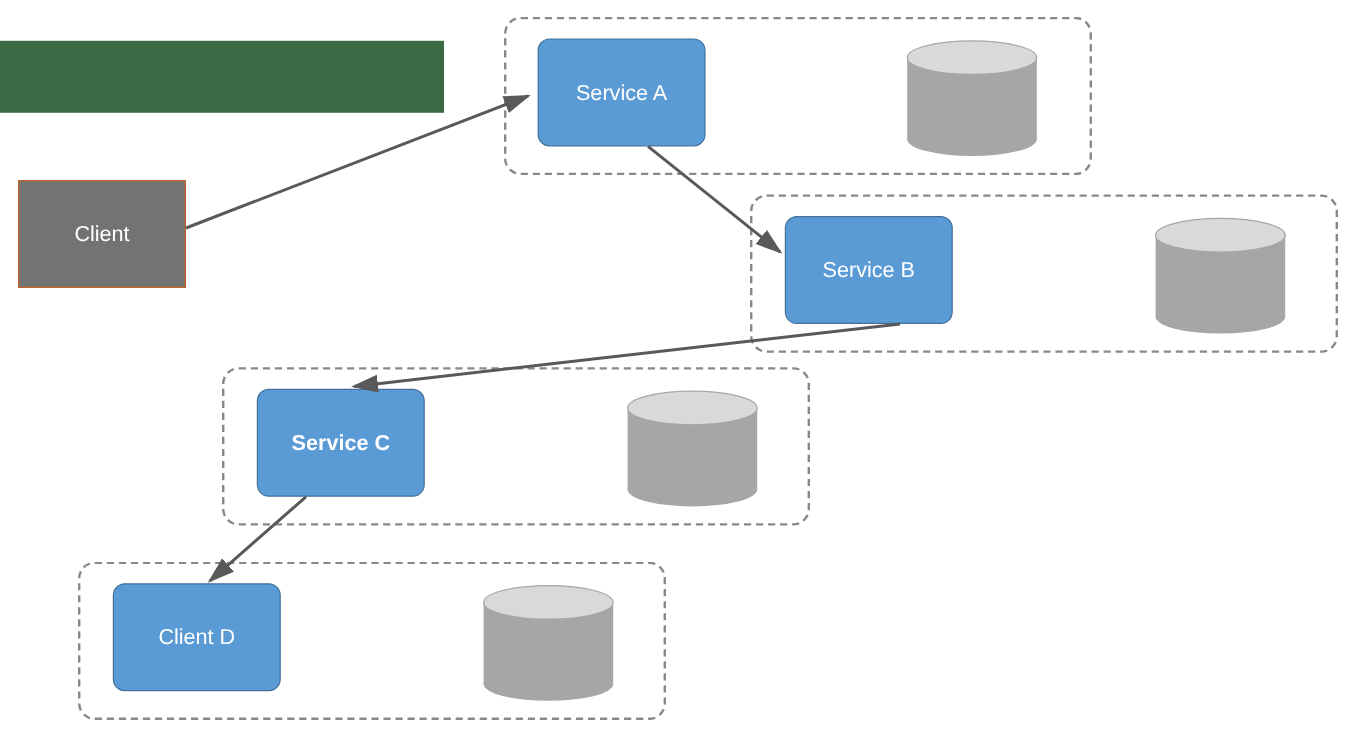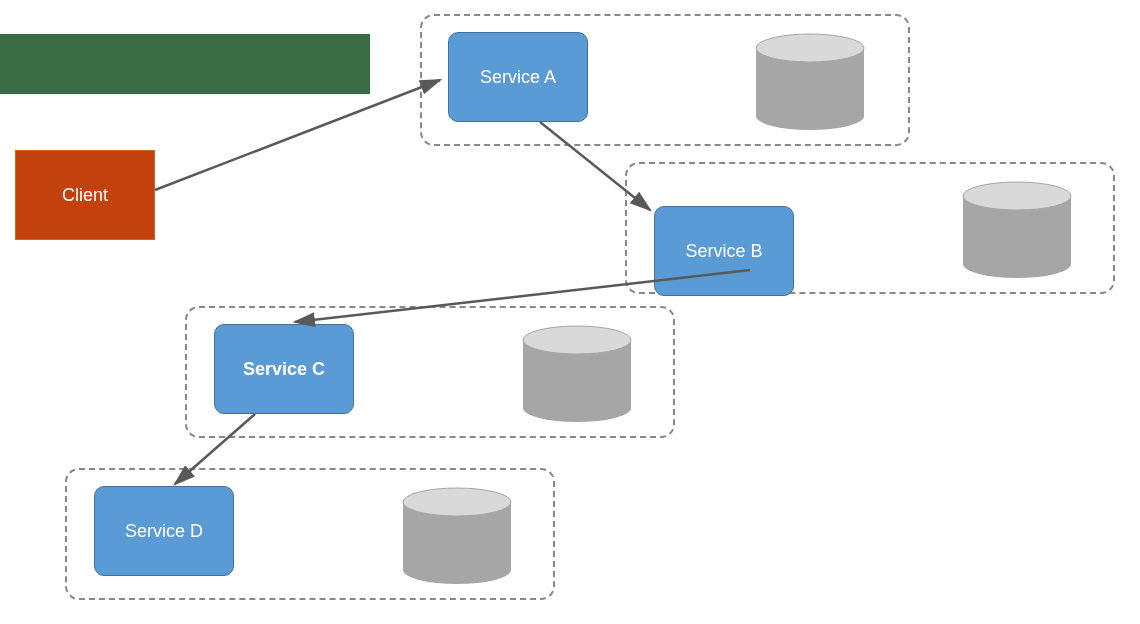--- a/index.html
+++ b/index.html
@@ -15,21 +15,21 @@
   .box {
     position: absolute;
     display: flex;
     align-items: center;
     justify-content: center;
     font-size: 18px;
     color: #ffffff;
     box-sizing: border-box;
   }
   .client {
-    background: #c2410c;
+    background: #737373;
     border: 1px solid #c76426;
   }
   .service {
     background: #5b9bd5;
     border: 1px solid #41719c;
     border-radius: 10px;
   }
   .group {
     position: absolute;
     border: 2.5px dashed #888888;
@@ -63,34 +63,34 @@
   <span>Client</span>
 </div>
 
 <div class="group" style="left:420px; top:14px; width:490px; height:132px;"></div>
 <div class="box service" style="left:448px; top:32px; width:140px; height:90px;">
   <span>Service A</span>
 </div>
 <div class="db-label" style="left:798px; top:70px;">DB</div>
 
 <div class="group" style="left:625px; top:162px; width:490px; height:132px;"></div>
-<div class="box service" style="left:654px; top:180px; width:140px; height:90px;margin-top:26px;">
+<div class="box service" style="left:654px; top:180px; width:140px; height:90px;">
   <span>Service B</span>
 </div>
 <div class="db-label" style="left:1005px; top:218px;">DB</div>
 
 <div class="group" style="left:185px; top:306px; width:490px; height:132px;"></div>
 <div class="box service" style="left:214px; top:324px; width:140px; height:90px;font-weight:bold;">
   <span>Service C</span>
 </div>
 <div class="db-label" style="left:565px; top:362px;">DB</div>
 
 <div class="group" style="left:65px; top:468px; width:490px; height:132px;"></div>
 <div class="box service" style="left:94px; top:486px; width:140px; height:90px;">
-  <span>Service D</span>
+  <span>Client D</span>
 </div>
 <div class="db-label" style="left:445px; top:524px;">DB</div>
 
 <svg class="overlay" viewBox="0 0 1140 624">
   <defs>
     <marker id="arrowhead" markerWidth="10" markerHeight="10" refX="8" refY="3" orient="auto" markerUnits="strokeWidth">
       <path d="M0,0 L9,3 L0,6 Z" fill="#595959"></path>
     </marker>
   </defs>
 

